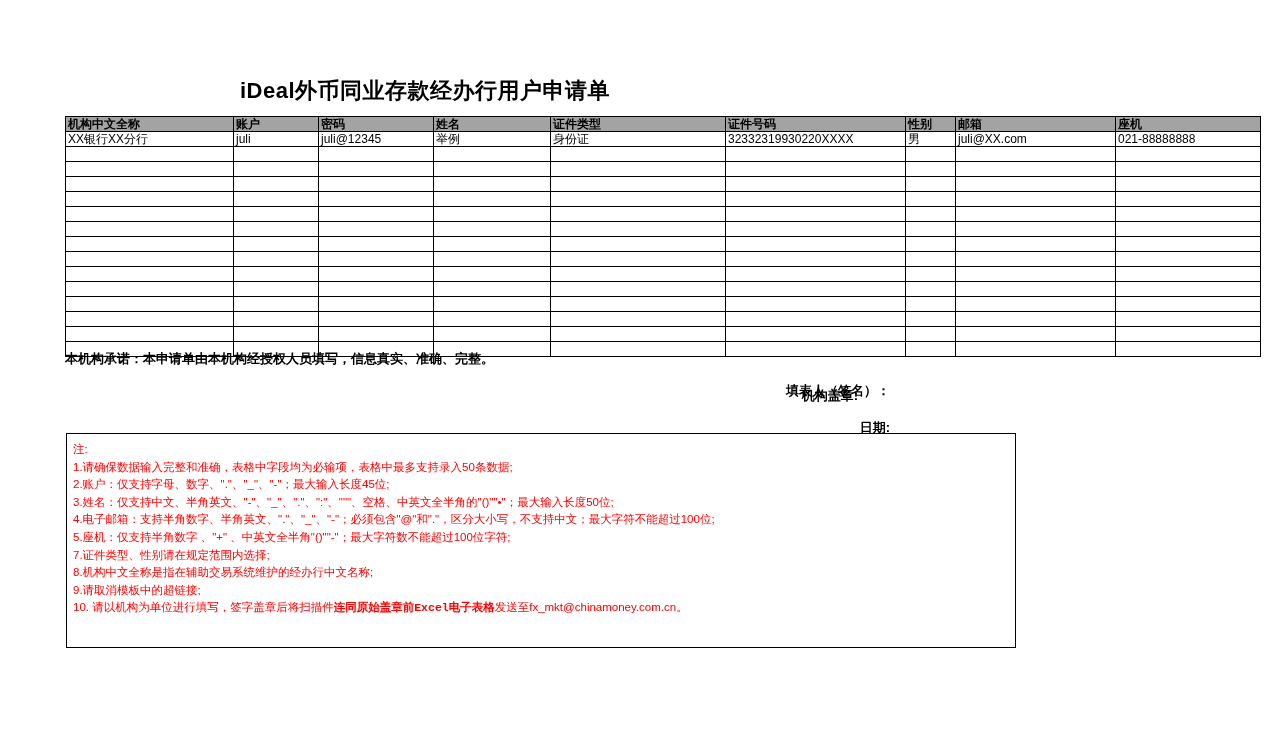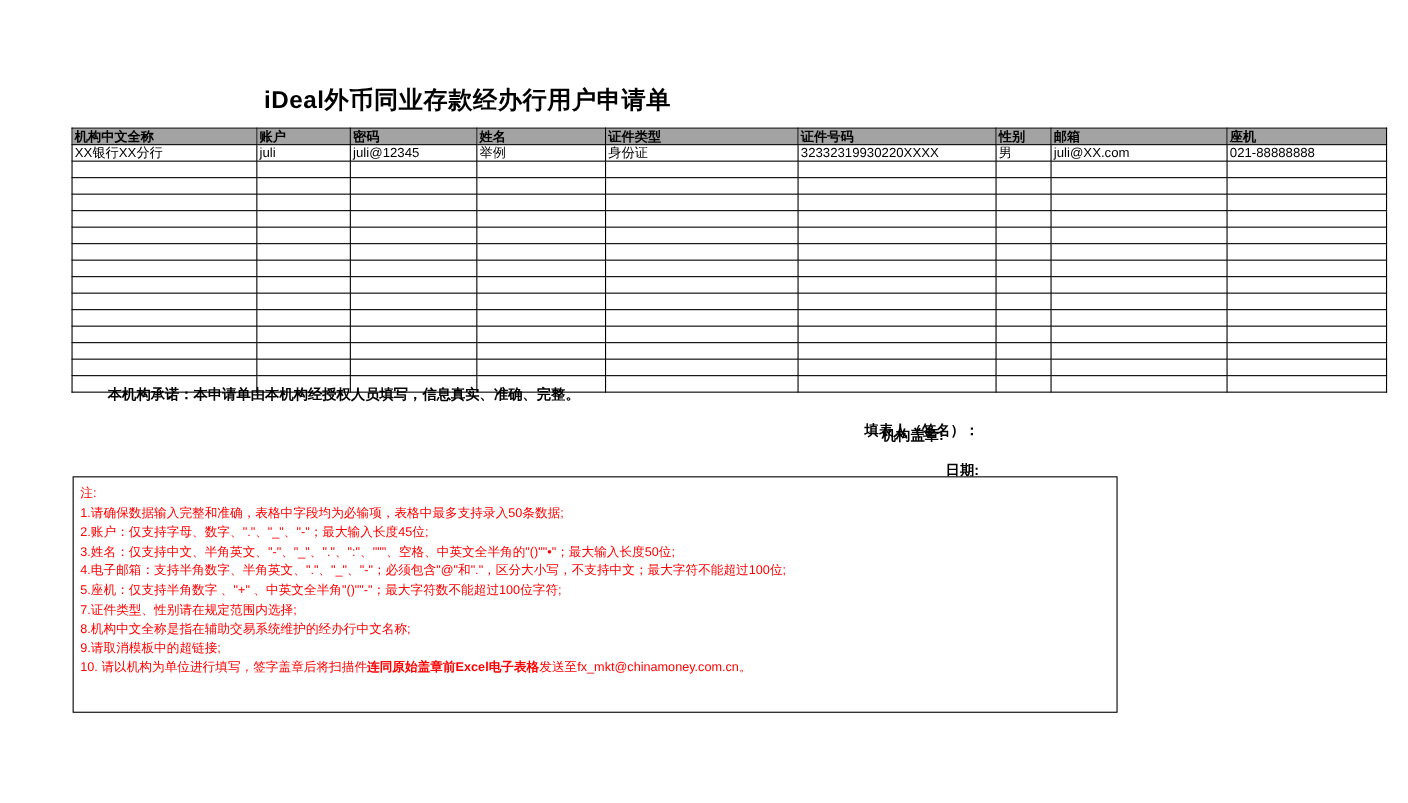--- a/index.html
+++ b/index.html
@@ -63,21 +63,20 @@
   }
 
   
   #commitment-line {
     position: absolute;
     left: 65px;
     top: 350px;
     font-size: 13px;
     font-weight: bold;
     white-space: nowrap;
-    margin-left: 33px;
   }
   .sign-line {
     position: absolute;
     font-size: 13px;
     font-weight: bold;
     white-space: nowrap;
     text-align: right;
   }
   #sign-filler   { left: 640px; top: 382px; width: 250px; }
   #sign-seal     { left: 608px; top: 387px; width: 250px; }
@@ -95,21 +94,21 @@
     background: #ffffff;
     padding: 7px 0 0 6px;
   }
   #notes-box .note {
     color: #ff0000;
     font-size: 11.5px;
     line-height: 17.6px;
     white-space: nowrap;
   }
   #notes-box .note.heading { letter-spacing: 0; }
-  #notes-box .note b { font-weight: bold; }
+  #notes-box .note b { font-weight: bold; font-family: Liberation Mono, monospace; }
 </style>
 </head>
 <body>
 
 <div id="form-title">iDeal外币同业存款经办行用户申请单</div>
 
 <table id="applicant-table">
   <thead>
     <tr>
       <th style="width:163px">机构中文全称</th>

